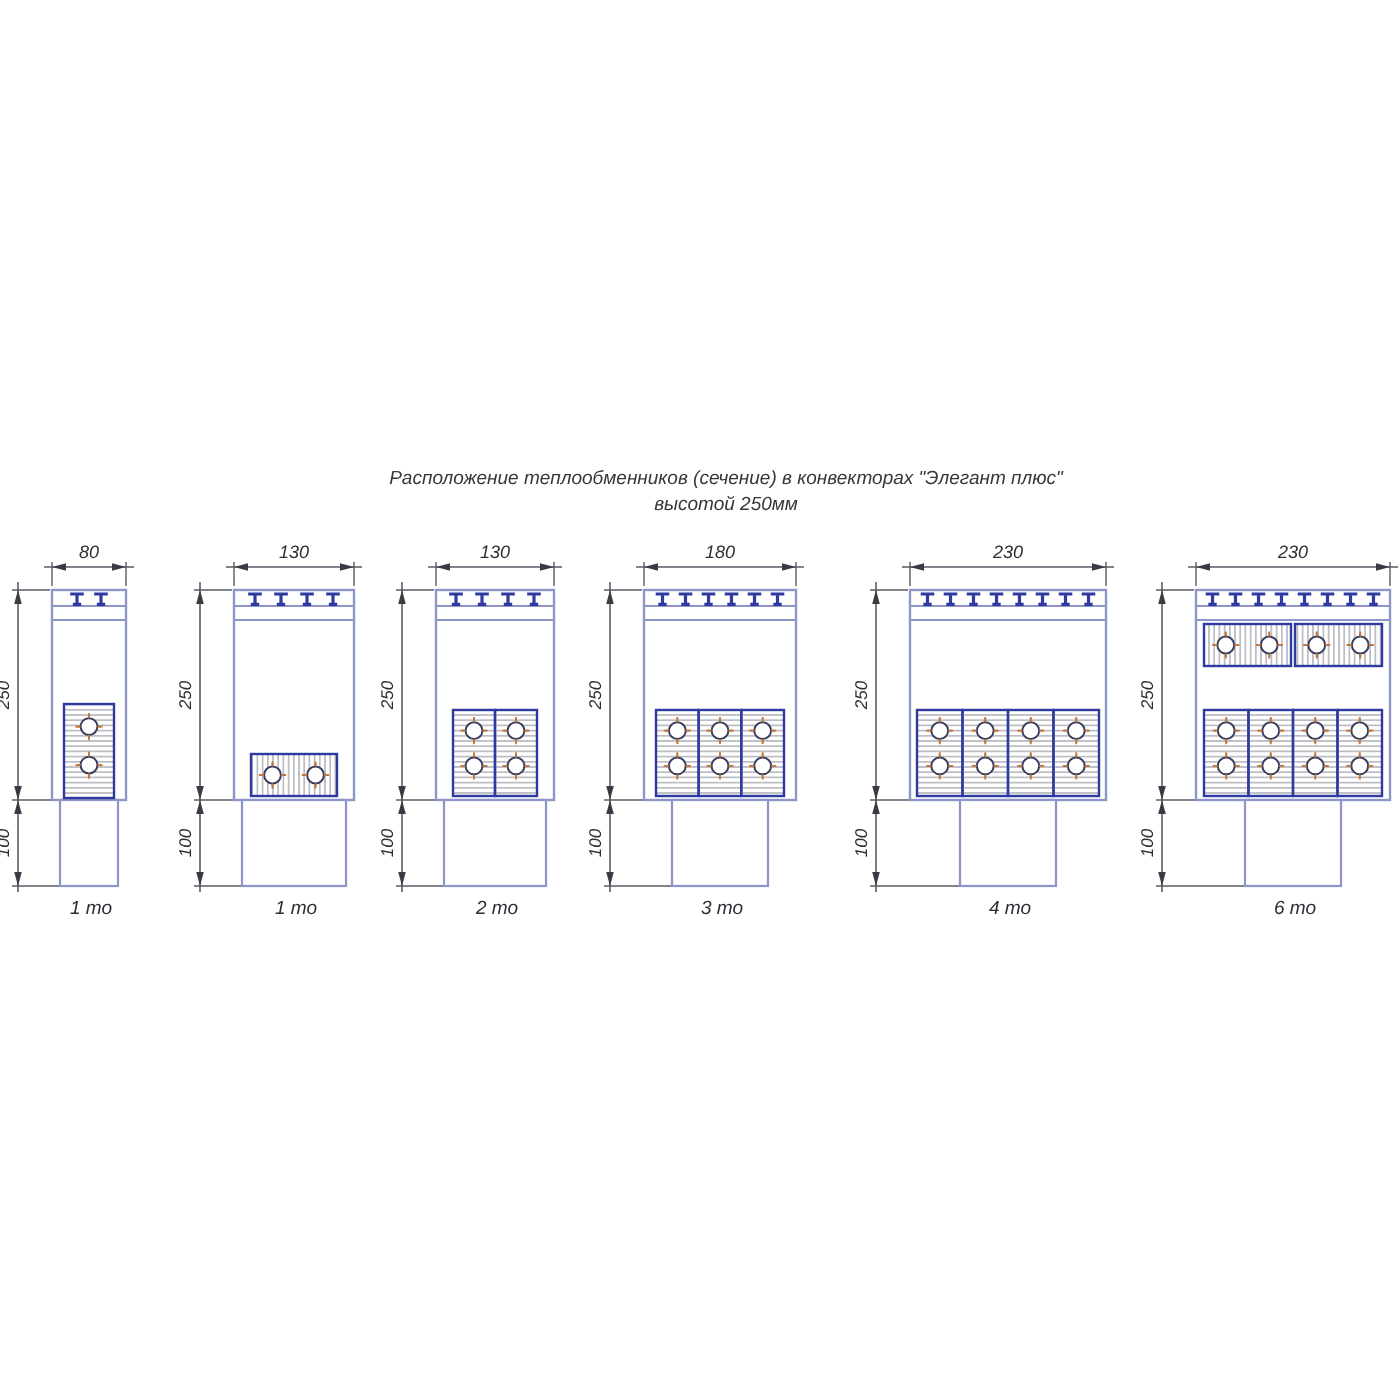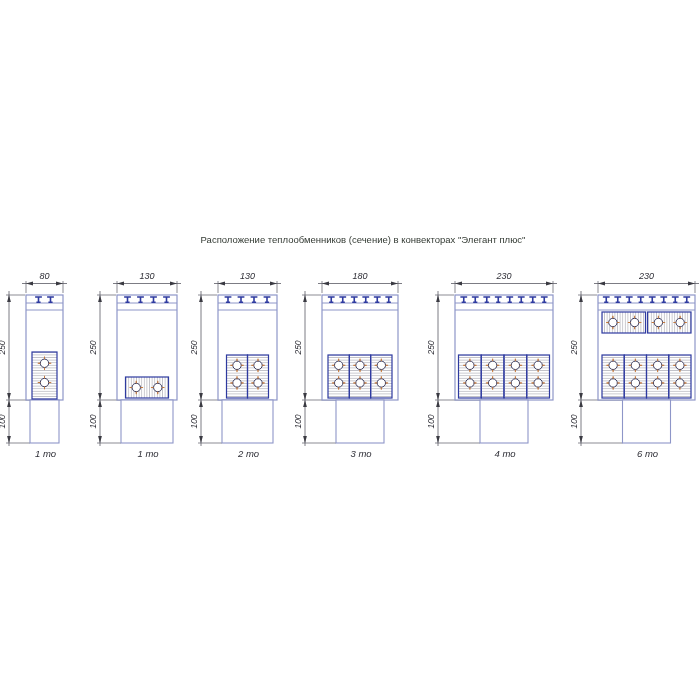--- a/index.html
+++ b/index.html
@@ -1,28 +1,29 @@
 <!DOCTYPE html>
 <html><head>
 <meta charset="utf-8">
 <style>
   html,body{margin:0;padding:0;background:#fff;}
   .canvas{position:relative;width:700px;height:700px;background:#ffffff;overflow:hidden;
           font-family:"Liberation Sans",sans-serif;}
   .title-block{position:absolute;left:183px;top:233px;width:360px;text-align:center;
-               font-size:9.5px;line-height:13px;color:#333a33;}
+               font-style:italic;font-size:9.5px;line-height:13px;color:#333a33;}
   svg{position:absolute;left:0;top:0;}
   svg text{font-family:"Liberation Sans",sans-serif;font-style:italic;}
 </style>
 </head>
 <body>
 
 <div class="canvas">
   <div class="title-block">
     <div>Расположение теплообменников (сечение) в конвекторах "Элегант плюс"</div>
+    <div>высотой 250мм</div>
   </div>
   <svg id="draw" width="700" height="700" viewBox="0 0 700 700">
       <defs>
         <pattern id="hatchH" width="4" height="2.6" patternUnits="userSpaceOnUse">
           <path d="M0 1.3 H4" stroke="#b2b2ba" stroke-width="0.75"></path>
         </pattern>
         <pattern id="hatchV" width="2.6" height="4" patternUnits="userSpaceOnUse">
           <path d="M1.3 0 V4" stroke="#b2b2ba" stroke-width="0.75"></path>
         </pattern>
       </defs>

